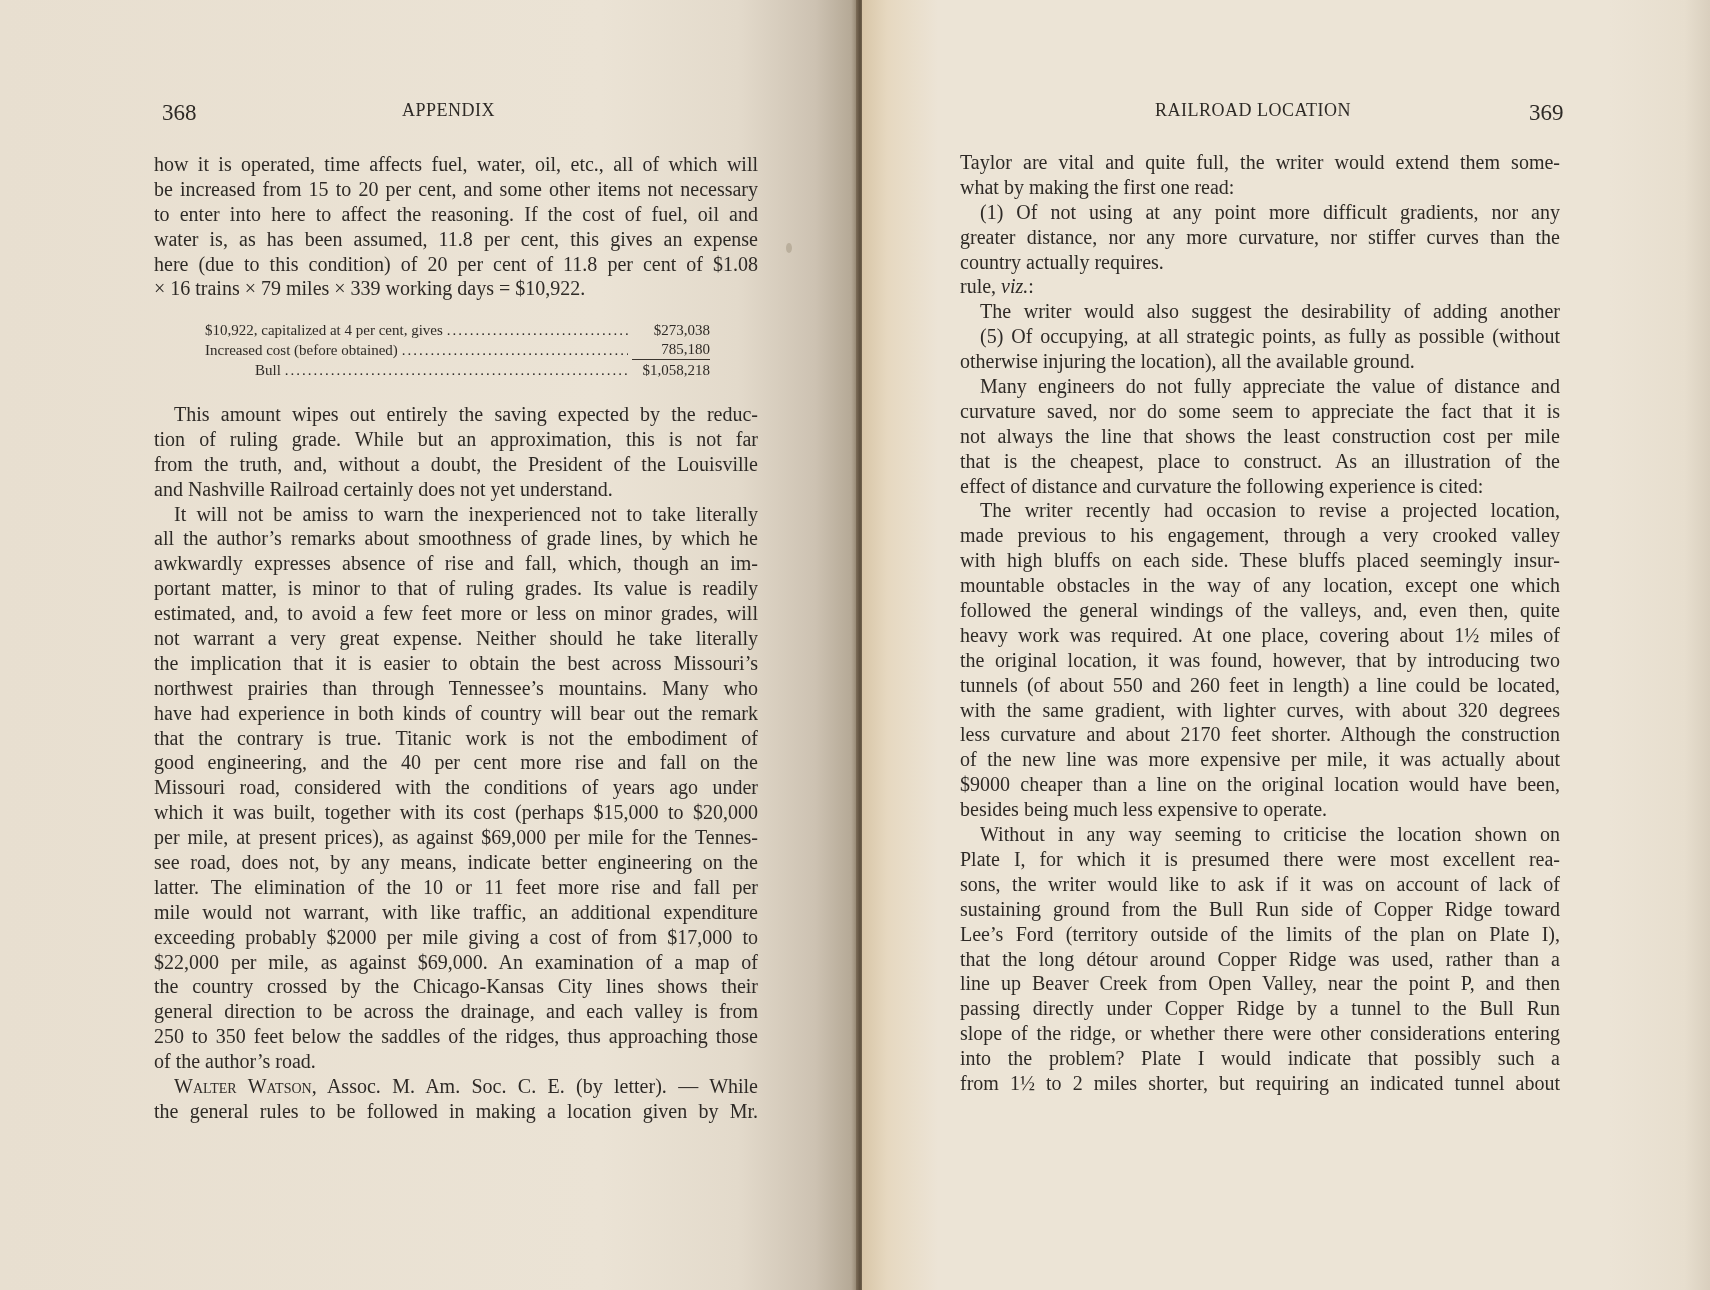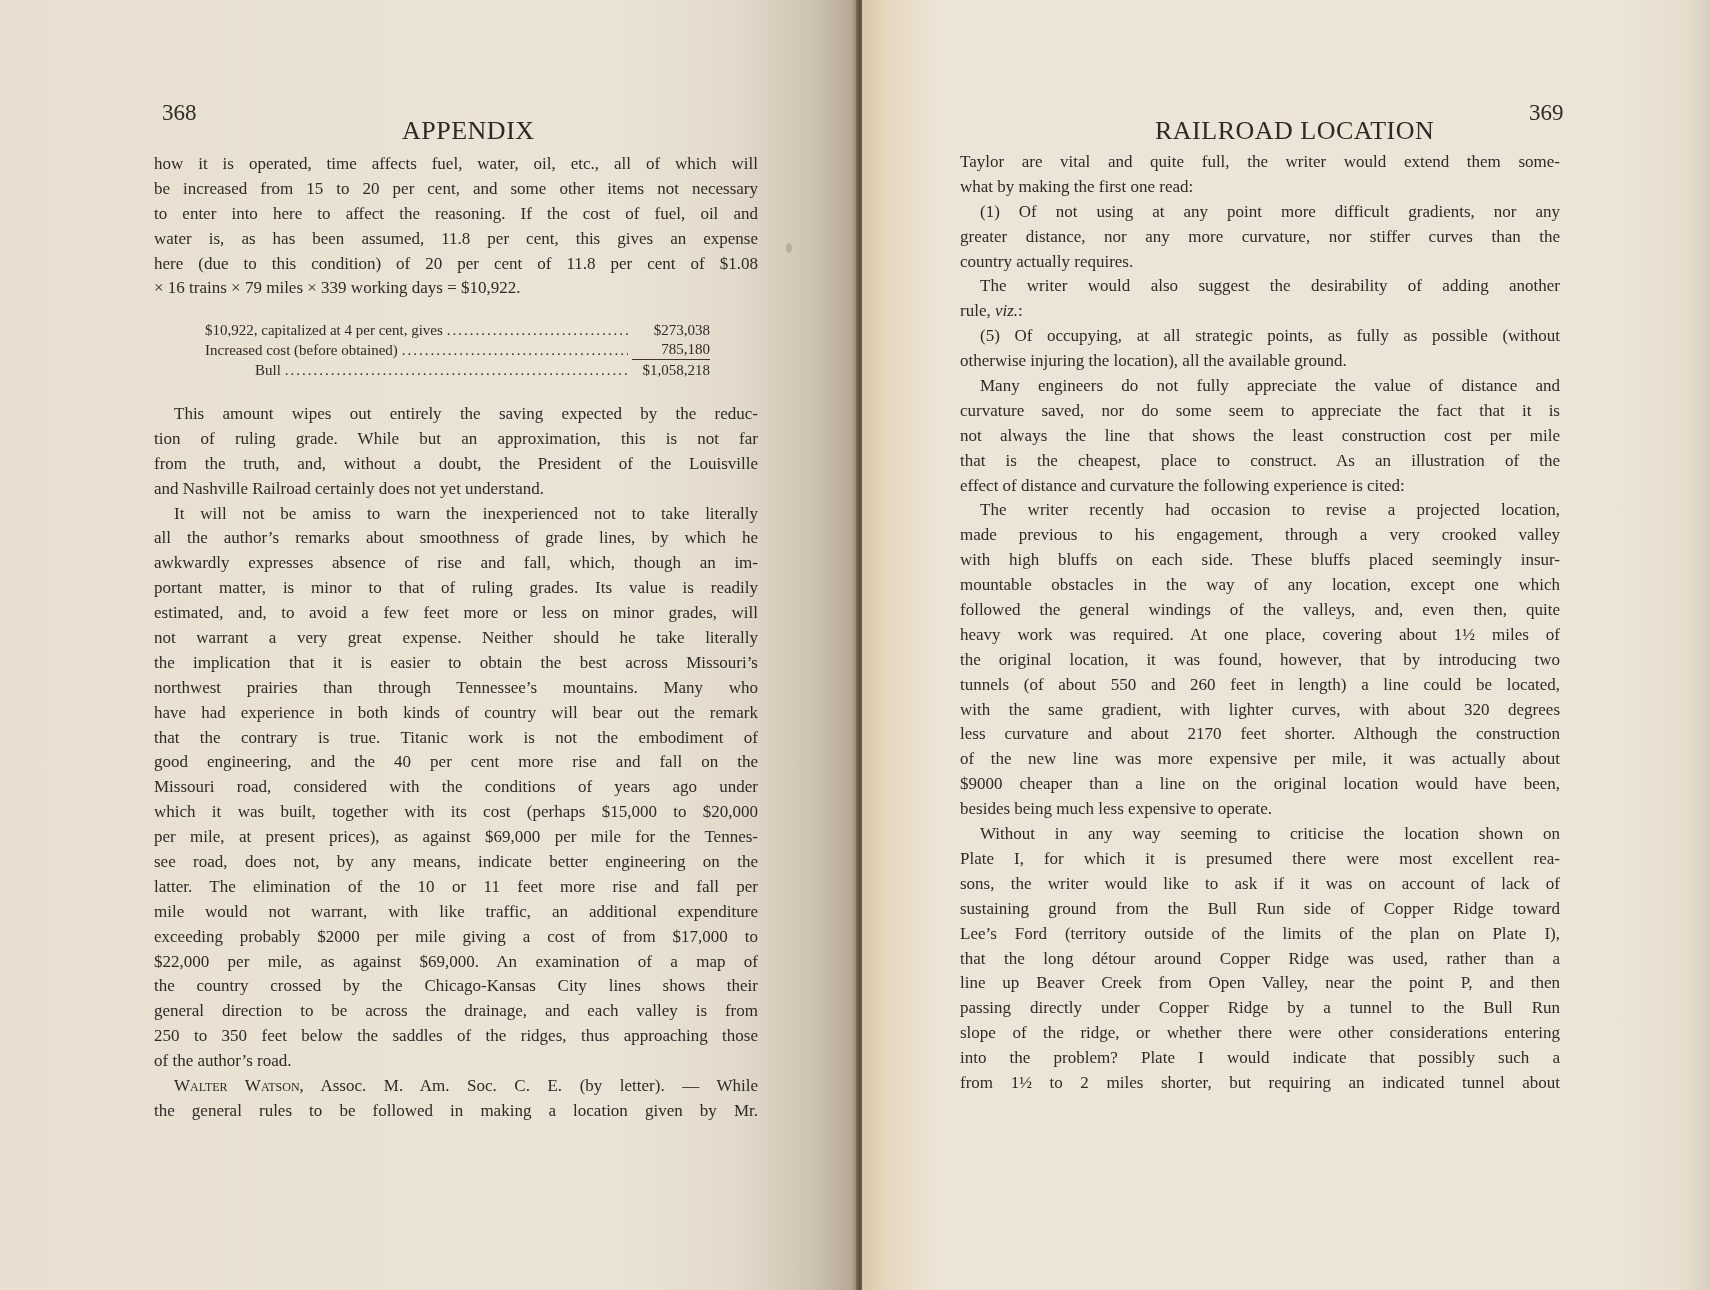--- a/index.html
+++ b/index.html
@@ -17,24 +17,24 @@
   }
   .page.right {
     left:862px; width:848px;
     background: linear-gradient(to right, #d8c6a8 0%, #e6d8c0 3%, #ece4d6 9%, #ece4d6 88%, #e7dece 97%, #d9cfbe 100%);
   }
   .binding {
     position:absolute; left:856px; top:0; width:8px; height:1290px;
     background: linear-gradient(to right, #7d6d58, #5c4e3c 50%, #8a7a62);
   }
   .running-head {
-    position:absolute; top:116px; font-size:26px; letter-spacing:0.5px;
+    position:absolute; top:100px; font-size:18px; letter-spacing:0.5px;
   }
   .page-num { position:absolute; top:100px; font-size:23px; }
-  .text-block { position:absolute; font-size:17px; line-height:24.9px; text-align:justify; }
+  .text-block { position:absolute; font-size:20px; line-height:24.9px; text-align:justify; }
   .left .text-block { left:154px; width:604px; }
   .right .text-block { left:98px; width:600px; }
   .line { display:block; white-space:nowrap; text-align:justify; text-align-last:justify; height:24.9px; }
   .line.last { text-align-last:left; }
   .indent { padding-left:20px; }
   .sc { font-variant: small-caps; }
   .it { font-style: italic; }
   .calc { position:absolute; left:205px; width:505px; font-size:15px; line-height:20px; }
   .calc-row { display:flex; align-items:flex-end; height:20px; }
   .calc-label { white-space:nowrap; }
@@ -120,22 +120,22 @@
   <div class="page right">
     <span class="running-head" style="left:293px;text-align:right;">RAILROAD LOCATION</span>
     <span class="page-num" style="left:667px;">369</span>
 
     <div class="text-block" style="top:150px;">
       <span class="line">Taylor are vital and quite full, the writer would extend them some-</span>
       <span class="line last">what by making the first one read:</span>
       <span class="line indent">(1) Of not using at any point more difficult gradients, nor any</span>
       <span class="line">greater distance, nor any more curvature, nor stiffer curves than the</span>
       <span class="line last">country actually requires.</span>
+      <span class="line last"><span>rule, </span><span class="it">viz.</span><span>:</span></span>
       <span class="line indent">The writer would also suggest the desirability of adding another</span>
-      <span class="line last"><span>rule, </span><span class="it">viz.</span><span>:</span></span>
       <span class="line indent">(5) Of occupying, at all strategic points, as fully as possible (without</span>
       <span class="line last">otherwise injuring the location), all the available ground.</span>
       <span class="line indent">Many engineers do not fully appreciate the value of distance and</span>
       <span class="line">curvature saved, nor do some seem to appreciate the fact that it is</span>
       <span class="line">not always the line that shows the least construction cost per mile</span>
       <span class="line">that is the cheapest, place to construct.  As an illustration of the</span>
       <span class="line last">effect of distance and curvature the following experience is cited:</span>
       <span class="line indent">The writer recently had occasion to revise a projected location,</span>
       <span class="line">made previous to his engagement, through a very crooked valley</span>
       <span class="line">with high bluffs on each side.  These bluffs placed seemingly insur-</span>

